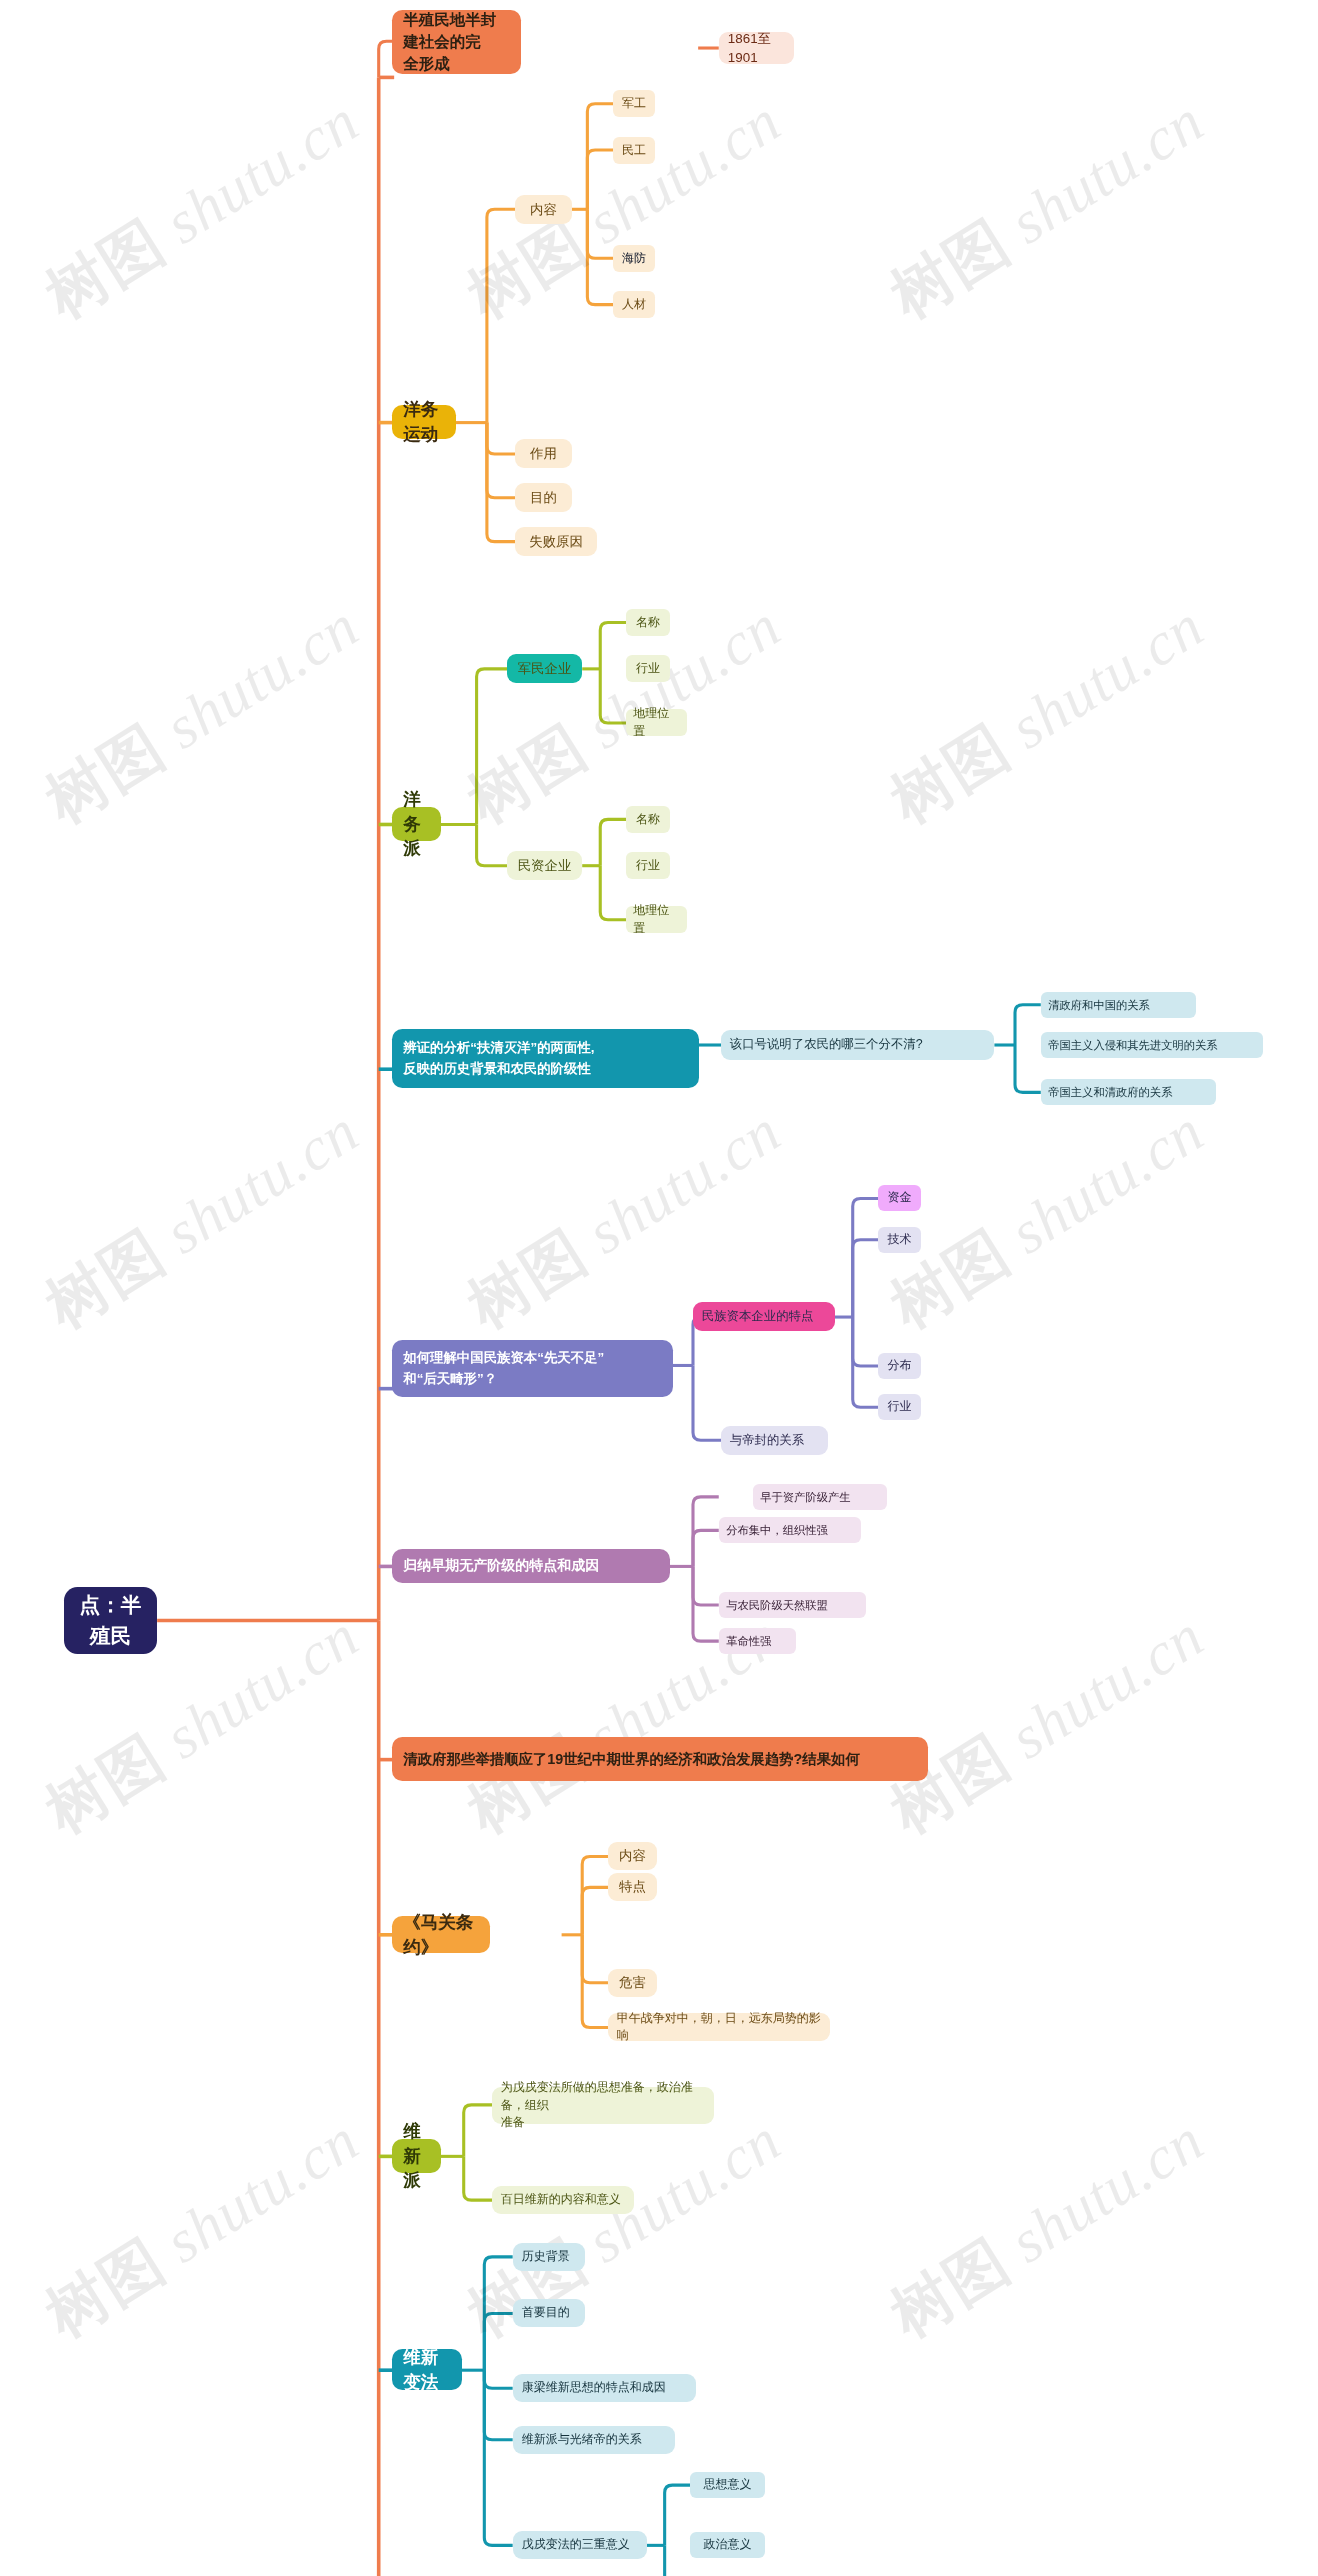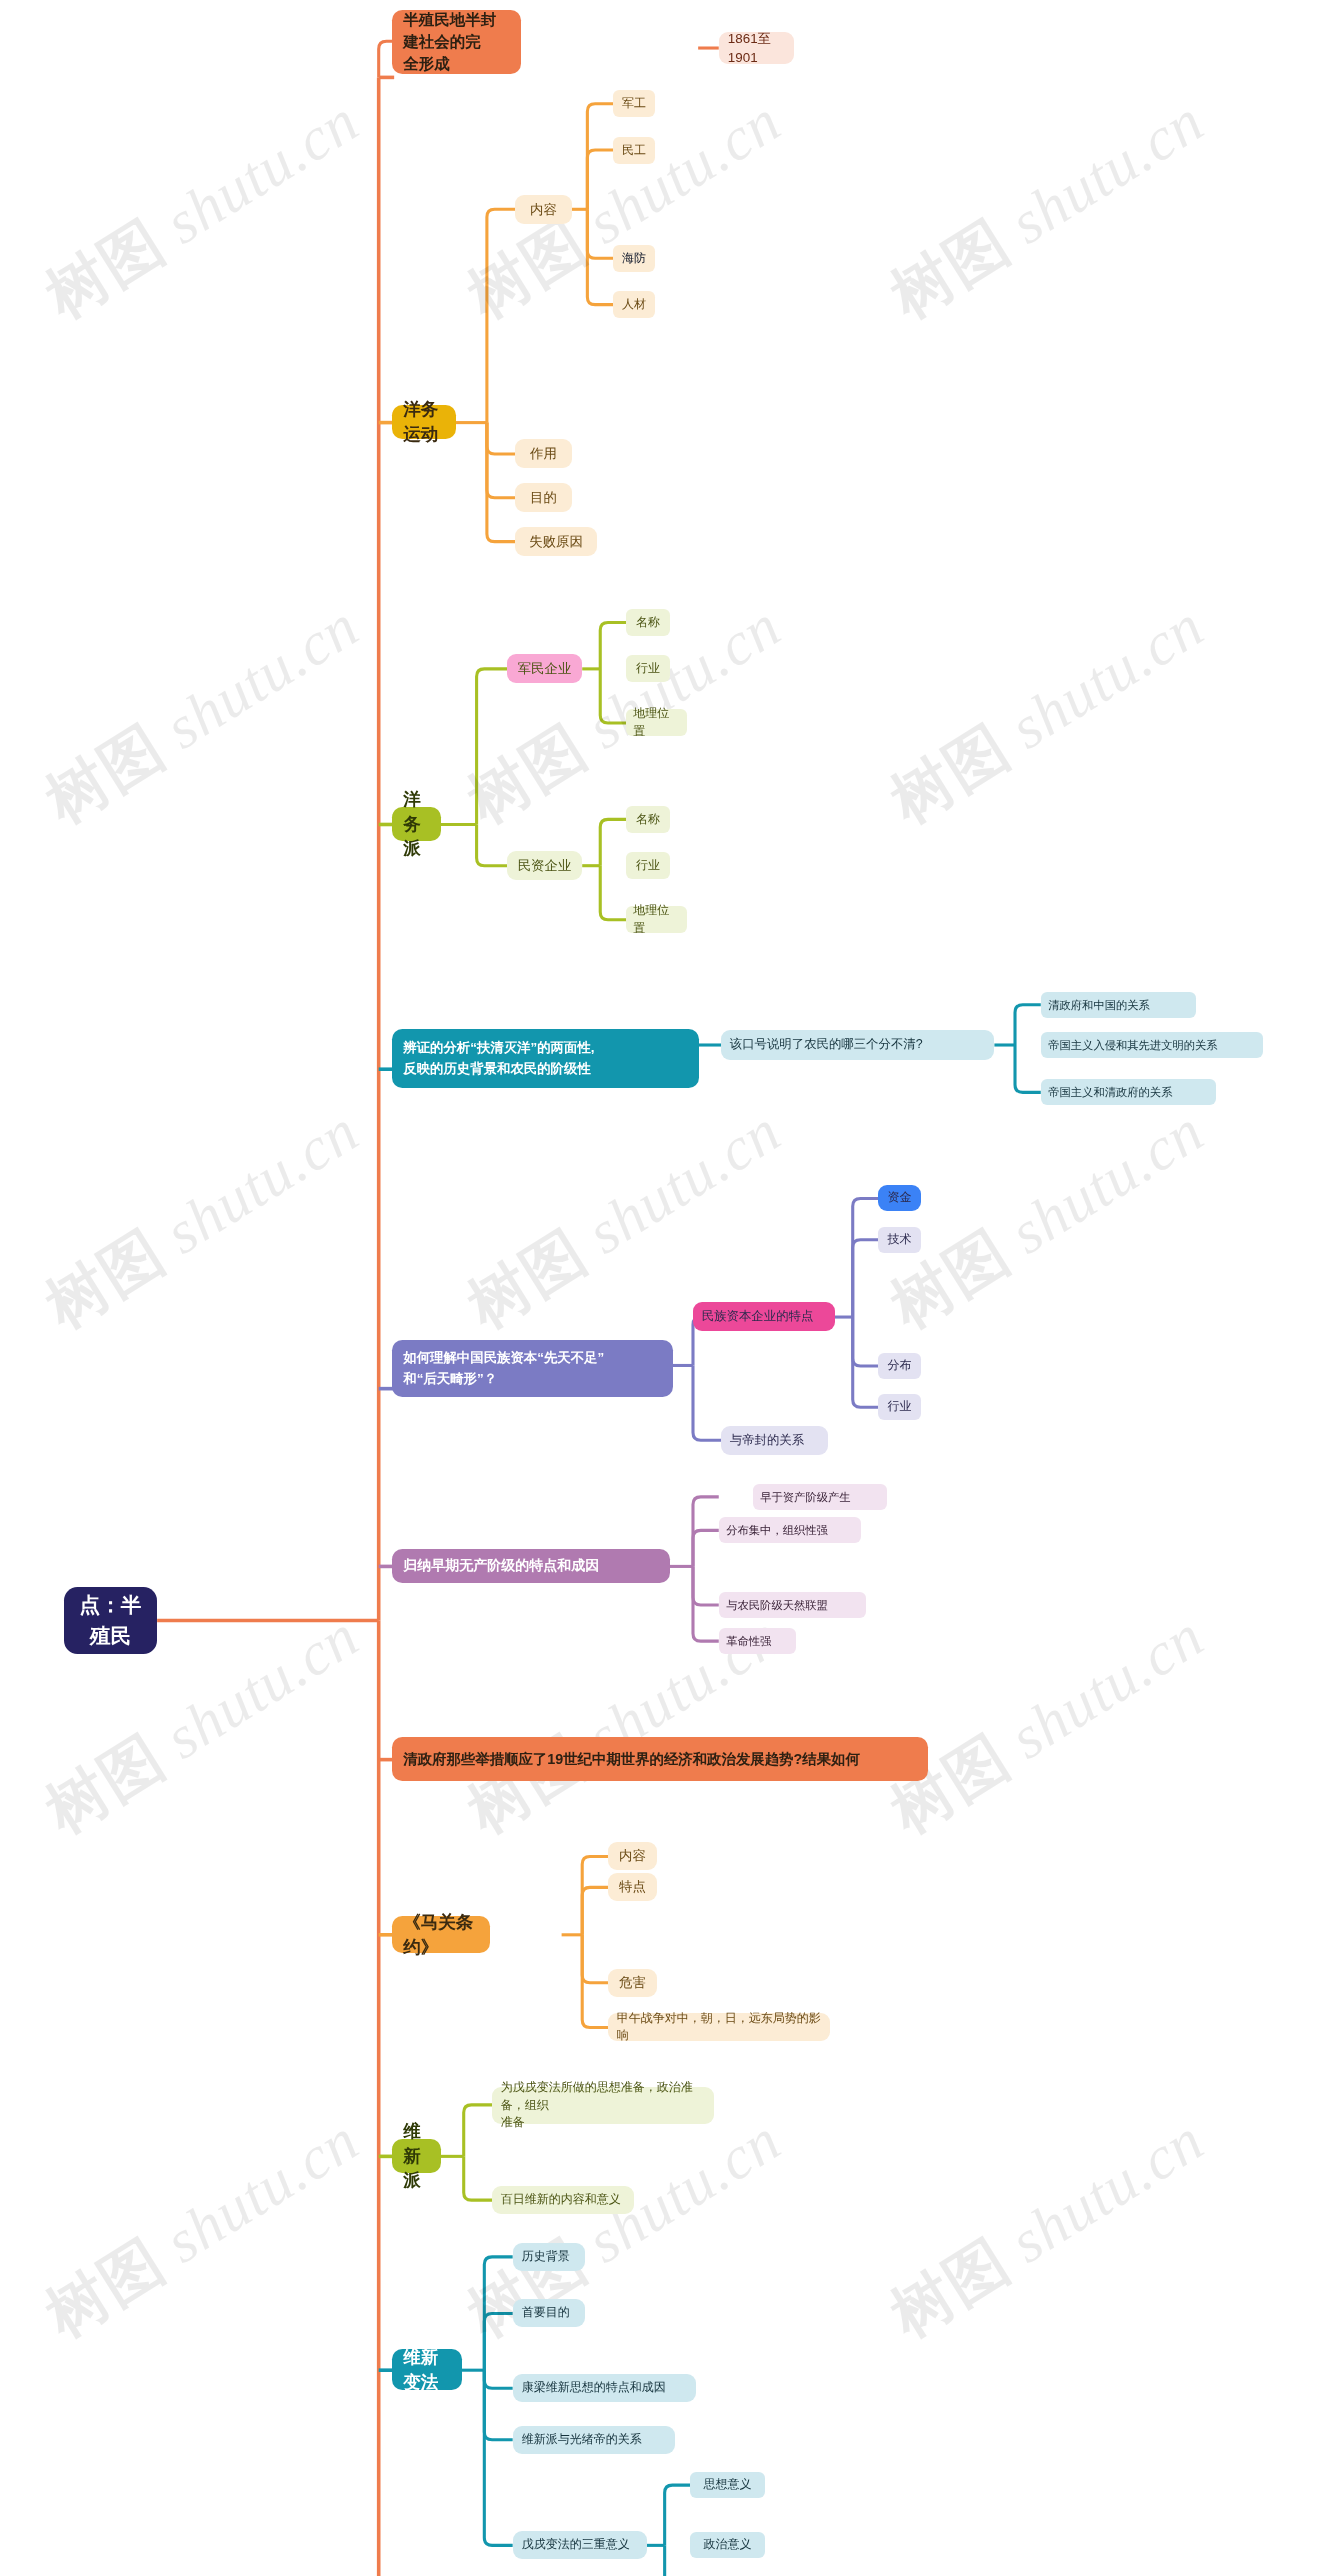--- a/index.html
+++ b/index.html
@@ -173,40 +173,40 @@
   <div class="node lvl2" style="left:515px;top:195px;width:57px;height:29px;background:#fcecd5;color:#6a4a14;justify-content:center;">内容</div>
   <div class="node lvl3" style="left:613px;top:90px;width:42px;height:27px;background:#fcecd5;color:#6a4a14;justify-content:center;">军工</div>
   <div class="node lvl3" style="left:613px;top:137px;width:42px;height:27px;background:#fcecd5;color:#6a4a14;justify-content:center;">民工</div>
   <div class="node lvl3" style="left:613px;top:245px;width:42px;height:27px;background:#fcecd5;color:#0f172a;justify-content:center;">海防</div>
   <div class="node lvl3" style="left:613px;top:291px;width:42px;height:27px;background:#fcecd5;color:#6a4a14;justify-content:center;">人材</div>
   <div class="node lvl2" style="left:515px;top:439px;width:57px;height:29px;background:#fcecd5;color:#6a4a14;justify-content:center;">作用</div>
   <div class="node lvl2" style="left:515px;top:483px;width:57px;height:29px;background:#fcecd5;color:#6a4a14;justify-content:center;">目的</div>
   <div class="node lvl2" style="left:515px;top:527px;width:82px;height:29px;background:#fcecd5;color:#6a4a14;justify-content:center;">失败原因</div>
 
   <div class="node lvl1" style="left:392px;top:807px;width:49px;height:34px;background:#a8c024;color:#2f3a06;justify-content:center;">洋务派</div>
-  <div class="node lvl2" style="left:507px;top:654px;width:75px;height:29px;background:#f9a8d4;color:#4b5413;justify-content:center;">军民企业</div>
+  <div class="node lvl2" style="left:507px;top:654px;width:75px;height:29px;background:#14b8a6;color:#4b5413;justify-content:center;">军民企业</div>
   <div class="node lvl3" style="left:626px;top:609px;width:44px;height:27px;background:#eef3d8;color:#4b5413;justify-content:center;">名称</div>
   <div class="node lvl3" style="left:626px;top:655px;width:44px;height:27px;background:#eef3d8;color:#4b5413;justify-content:center;">行业</div>
   <div class="node lvl3" style="left:626px;top:709px;width:61px;height:27px;background:#eef3d8;color:#4b5413;justify-content:center;">地理位置</div>
   <div class="node lvl2" style="left:507px;top:851px;width:75px;height:29px;background:#eef3d8;color:#4b5413;justify-content:center;">民资企业</div>
   <div class="node lvl3" style="left:626px;top:806px;width:44px;height:27px;background:#eef3d8;color:#4b5413;justify-content:center;">名称</div>
   <div class="node lvl3" style="left:626px;top:852px;width:44px;height:27px;background:#eef3d8;color:#4b5413;justify-content:center;">行业</div>
   <div class="node lvl3" style="left:626px;top:906px;width:61px;height:27px;background:#eef3d8;color:#4b5413;justify-content:center;">地理位置</div>
 
   <div class="node lvl1" style="left:392px;top:1029px;width:307px;height:59px;background:#1296ad;font-size:13.4px;line-height:1.52;">辨证的分析“扶清灭洋”的两面性,
 反映的历史背景和农民的阶级性</div>
   <div class="node lvl2" style="left:721px;top:1030px;width:273px;height:30px;background:#cfe8ef;color:#14323c;font-size:12.4px;">该口号说明了农民的哪三个分不清?</div>
   <div class="node lvl3" style="left:1041px;top:992px;width:155px;height:26px;background:#cfe8ef;color:#14323c;font-size:11.3px;">清政府和中国的关系</div>
   <div class="node lvl3" style="left:1041px;top:1032px;width:222px;height:26px;background:#cfe8ef;color:#14323c;font-size:11.3px;">帝国主义入侵和其先进文明的关系</div>
   <div class="node lvl3" style="left:1041px;top:1079px;width:175px;height:26px;background:#cfe8ef;color:#14323c;font-size:11.3px;">帝国主义和清政府的关系</div>
 
   <div class="node lvl1" style="left:392px;top:1340px;width:281px;height:57px;background:#7b7bc4;font-size:13.4px;line-height:1.52;">如何理解中国民族资本“先天不足”
 和“后天畸形”？</div>
   <div class="node lvl2" style="left:693px;top:1302px;width:142px;height:29px;background:#ec4899;color:#2c2a4e;font-size:12.4px;">民族资本企业的特点</div>
-  <div class="node lvl3" style="left:878px;top:1185px;width:43px;height:26px;background:#3b82f6;color:#2c2a4e;justify-content:center;border-radius:9px;">资金</div>
+  <div class="node lvl3" style="left:878px;top:1185px;width:43px;height:26px;background:#f0abfc;color:#2c2a4e;justify-content:center;">资金</div>
   <div class="node lvl3" style="left:878px;top:1227px;width:43px;height:26px;background:#e3e2f2;color:#2c2a4e;justify-content:center;">技术</div>
   <div class="node lvl3" style="left:878px;top:1353px;width:43px;height:26px;background:#e3e2f2;color:#2c2a4e;justify-content:center;">分布</div>
   <div class="node lvl3" style="left:878px;top:1394px;width:43px;height:26px;background:#e3e2f2;color:#2c2a4e;justify-content:center;">行业</div>
   <div class="node lvl2" style="left:721px;top:1426px;width:107px;height:29px;background:#e3e2f2;color:#2c2a4e;font-size:12.4px;">与帝封的关系</div>
 
   <div class="node lvl1" style="left:392px;top:1549px;width:278px;height:34px;background:#b07ab0;font-size:14px;">归纳早期无产阶级的特点和成因</div>
   <div class="node lvl3" style="left:719px;top:1484px;width:134px;height:26px;background:#f2e3f0;color:#3a2338;font-size:11.3px;margin-left:34px;">早于资产阶级产生</div>
   <div class="node lvl3" style="left:719px;top:1517px;width:142px;height:26px;background:#f2e3f0;color:#3a2338;font-size:11.3px;">分布集中，组织性强</div>
   <div class="node lvl3" style="left:719px;top:1592px;width:147px;height:26px;background:#f2e3f0;color:#3a2338;font-size:11.3px;">与农民阶级天然联盟</div>
   <div class="node lvl3" style="left:719px;top:1628px;width:77px;height:26px;background:#f2e3f0;color:#3a2338;font-size:11.3px;">革命性强</div>

